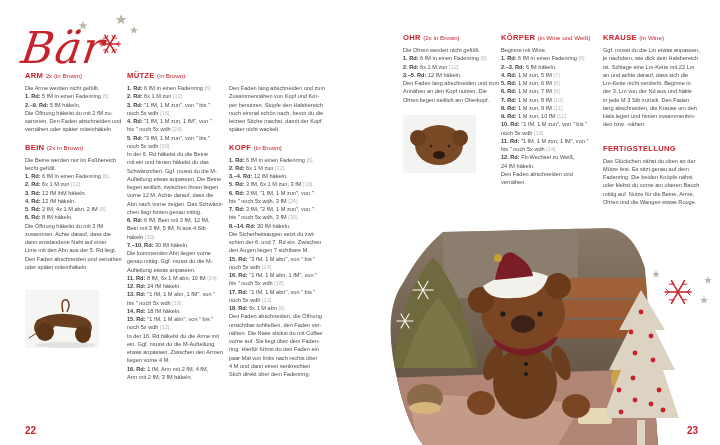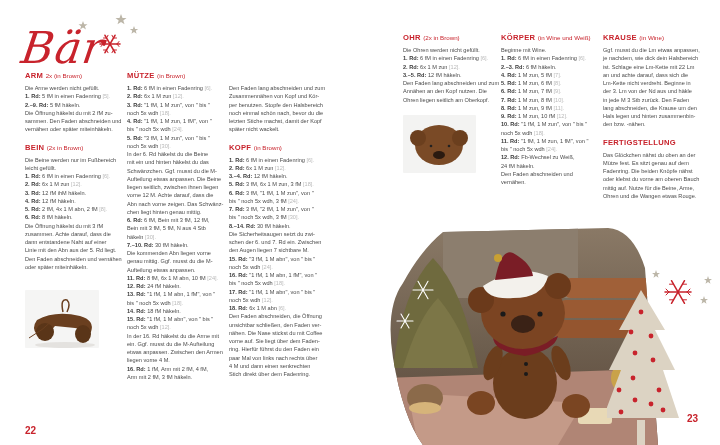--- a/index.html
+++ b/index.html
@@ -256,21 +256,21 @@
           <div class="ln"><span>ist. Schlage eine Lm-Kette mit 22 Lm</span></div>
           <div class="ln"><span>an und achte darauf, dass sich die</span></div>
           <div class="ln"><span>Lm-Kette nicht verdreht. Beginne in</span></div>
           <div class="ln"><span>der 3. Lm von der Nd aus und häkle</span></div>
           <div class="ln"><span>in jede M 3 Stb zurück. Den Faden</span></div>
           <div class="ln"><span>lang abschneiden, die Krause um den</span></div>
           <div class="ln"><span>Hals legen und hinten zusammenbin-</span></div>
           <div class="ln"><span>den bzw. -nähen.</span></div>
         </div>
     </div>
-    <div class="sec" style="margin-top:9px">
+    <div class="sec" style="margin-top:15px">
       <div class="h">FERTIGSTELLUNG</div>
       <div>
           <div class="ln"><span>Das Glöckchen nähst du oben an der</span></div>
           <div class="ln"><span>Mütze fest. Es sitzt genau auf dem</span></div>
           <div class="ln"><span>Fadenring. Die beiden Knöpfe nähst</span></div>
           <div class="ln"><span>oder klebst du vorne am oberen Bauch</span></div>
           <div class="ln"><span>mittig auf. Nutze für die Beine, Arme,</span></div>
           <div class="ln"><span>Ohren und die Wangen etwas Rouge.</span></div>
         </div>
     </div>
@@ -371,14 +371,14 @@
           <line x1="-9" y1="0" x2="-12" y2="3"></line>
         <line x1="4.5" y1="-7.8" x2="8.5" y2="-7.8"></line>
           <line x1="-4.5" y1="7.8" x2="-8.5" y2="7.8"></line>
         <line x1="-4.5" y1="-7.8" x2="-8.5" y2="-7.8"></line>
           <line x1="4.5" y1="7.8" x2="8.5" y2="7.8"></line>
       </g>
     </g>
   </svg>
 
   <div class="pagenum" style="left:25px;top:425px">22</div>
-  <div class="pagenum" style="left:687px;top:413px">23</div>
+  <div class="pagenum" style="left:687px;top:425px">23</div>
 </div>
 
 </body></html>

